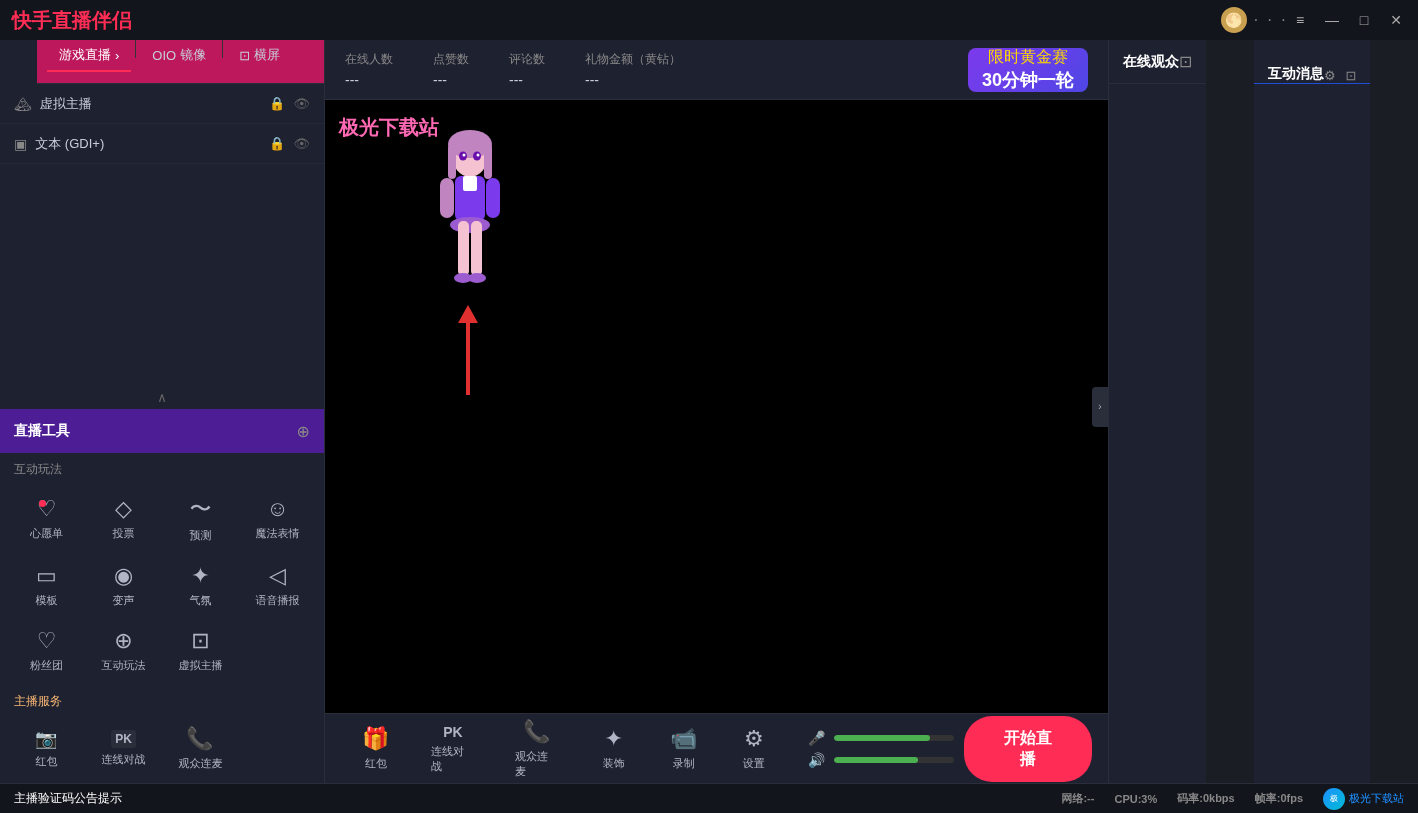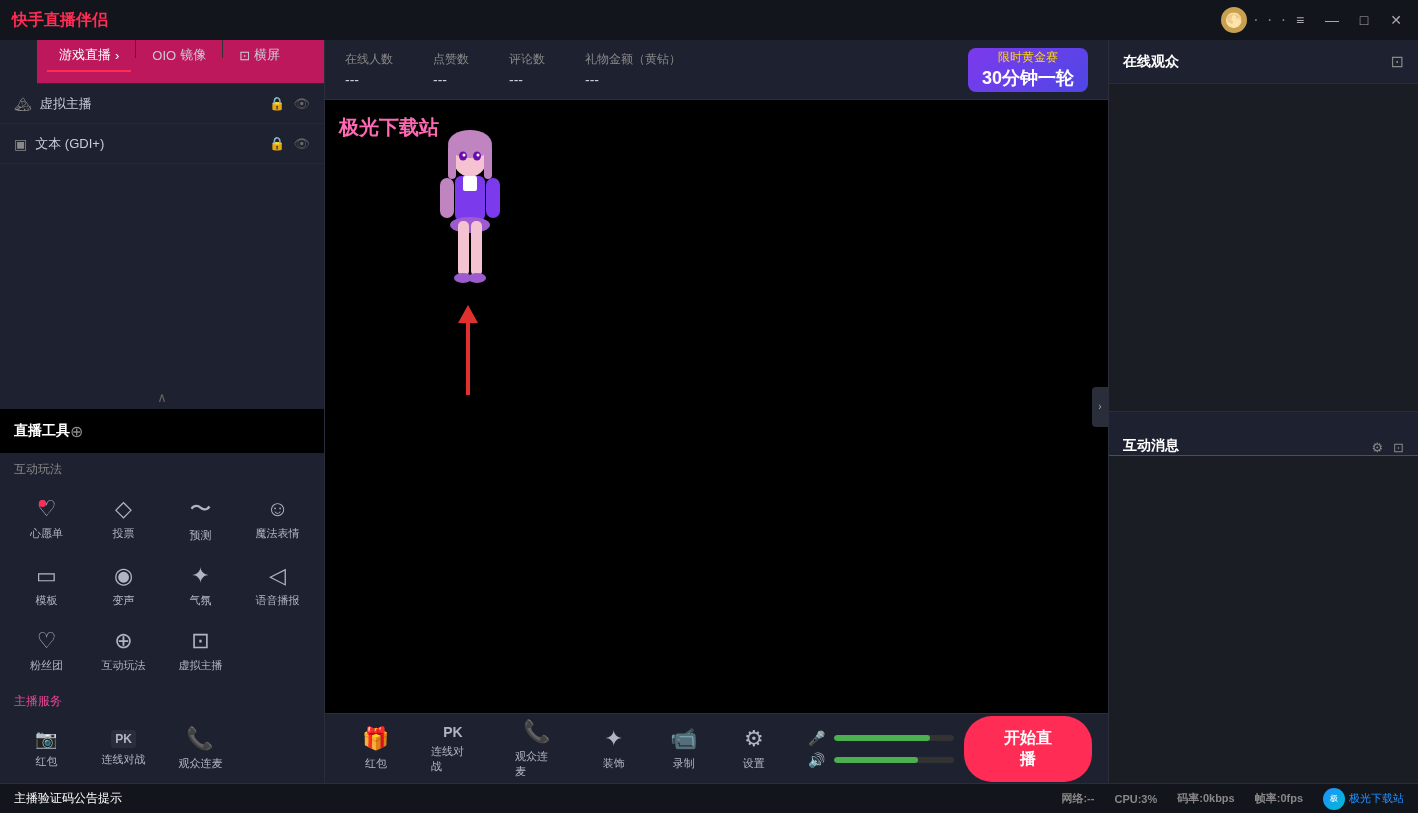--- a/index.html
+++ b/index.html
@@ -172,24 +172,25 @@
       color: #666;
     }
 
     
     .live-tools-section {
       background: #1e2130;
       padding: 0;
     }
     .live-tools-header {
       height: 44px;
-      background: #000000;
+      background: #4c1d95;
       display: flex;
       align-items: center;
       padding: 0 14px;
+      justify-content: space-between;
     }
     .live-tools-header .title {
       font-size: 14px;
       color: #fff;
       font-weight: bold;
     }
     .live-tools-header .more-icon {
       color: #888;
       cursor: pointer;
       font-size: 16px;
@@ -231,21 +232,21 @@
       top: 4px;
       right: 10px;
       width: 7px;
       height: 7px;
       background: #ff2d55;
       border-radius: 50%;
     }
 
     .host-services {
       padding: 8px 14px 4px;
-      color: #ec4899;
+      color: #fdba74;
       font-size: 12px;
     }
     .host-services-grid {
       display: grid;
       grid-template-columns: repeat(4, 1fr);
       gap: 4px;
       padding: 4px 10px;
     }
 
     
@@ -285,21 +286,21 @@
       height: 44px;
       background: linear-gradient(135deg, #7c3aed, #4f46e5);
       border-radius: 8px;
       display: flex;
       flex-direction: column;
       align-items: center;
       justify-content: center;
       cursor: pointer;
     }
     .promo-banner .promo-line1 {
-      font-size: 12px;
+      font-size: 16px;
       color: #ffd700;
     }
     .promo-banner .promo-line2 {
       font-size: 18px;
       color: #fff;
       font-weight: bold;
     }
 
     
     .preview-area {
@@ -379,21 +380,21 @@
       font-weight: bold;
       cursor: pointer;
       font-family: 'Microsoft YaHei', sans-serif;
     }
 
     
     #right-panel {
       width: 310px;
       background: #1e2130;
       display: flex;
-      flex-direction: column;
+      flex-direction: row;
       border-left: 1px solid #2a2d3a;
       flex-shrink: 0;
       position: relative;
     }
 
     .right-section-header {
       height: 44px;
       background: #1e2130;
       display: flex;
       align-items: center;
@@ -500,21 +501,21 @@
     .vchar-svg {
       position: absolute;
       left: 100px;
       top: 30px;
     }
   </style>
 </head>
 <body>
 
 <div id="titlebar">
-  <span style="color:#ff2d55;font-size:16px;font-weight:bold;">快手直播伴侣</span>
+  <span style="color:#ff2d55;font-size:20px;font-weight:bold;">快手直播伴侣</span>
   <div class="avatar-area">
     <div class="avatar-circle">🌕</div>
     <span class="dots">· · ·</span>
   </div>
   <div class="win-controls">
     <span>≡</span>
     <span>—</span>
     <span>□</span>
     <span>✕</span>
   </div>

